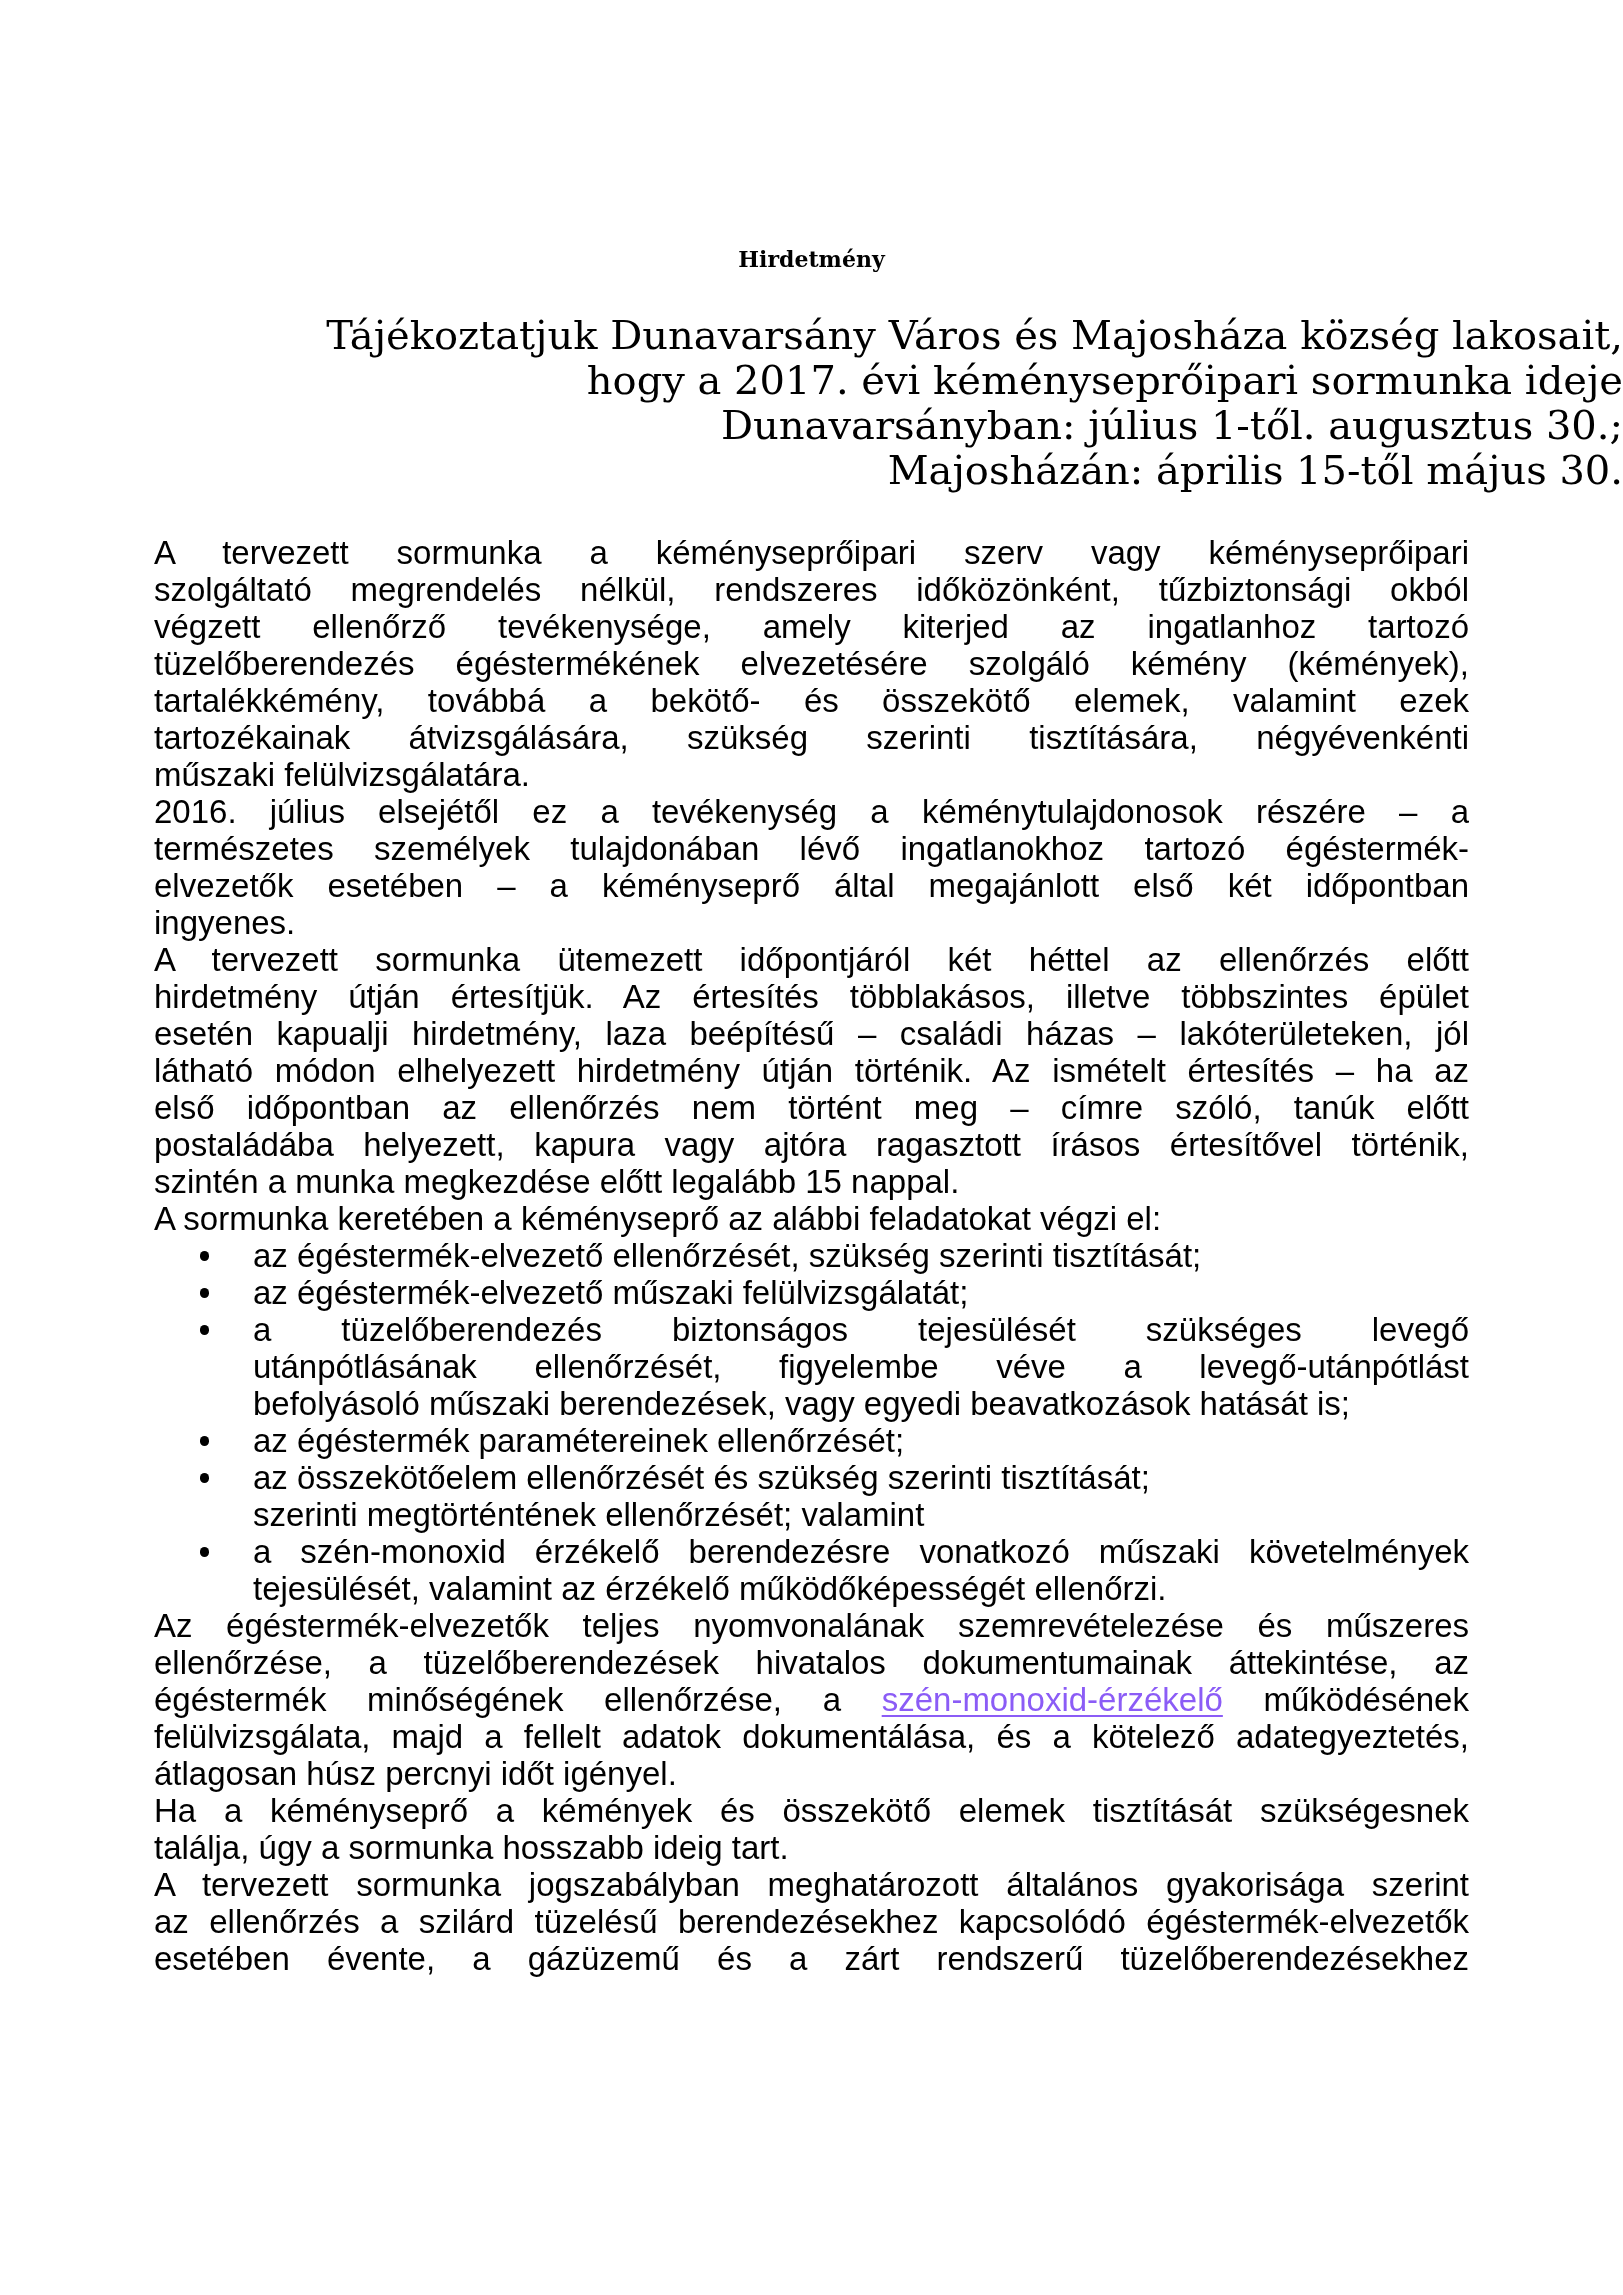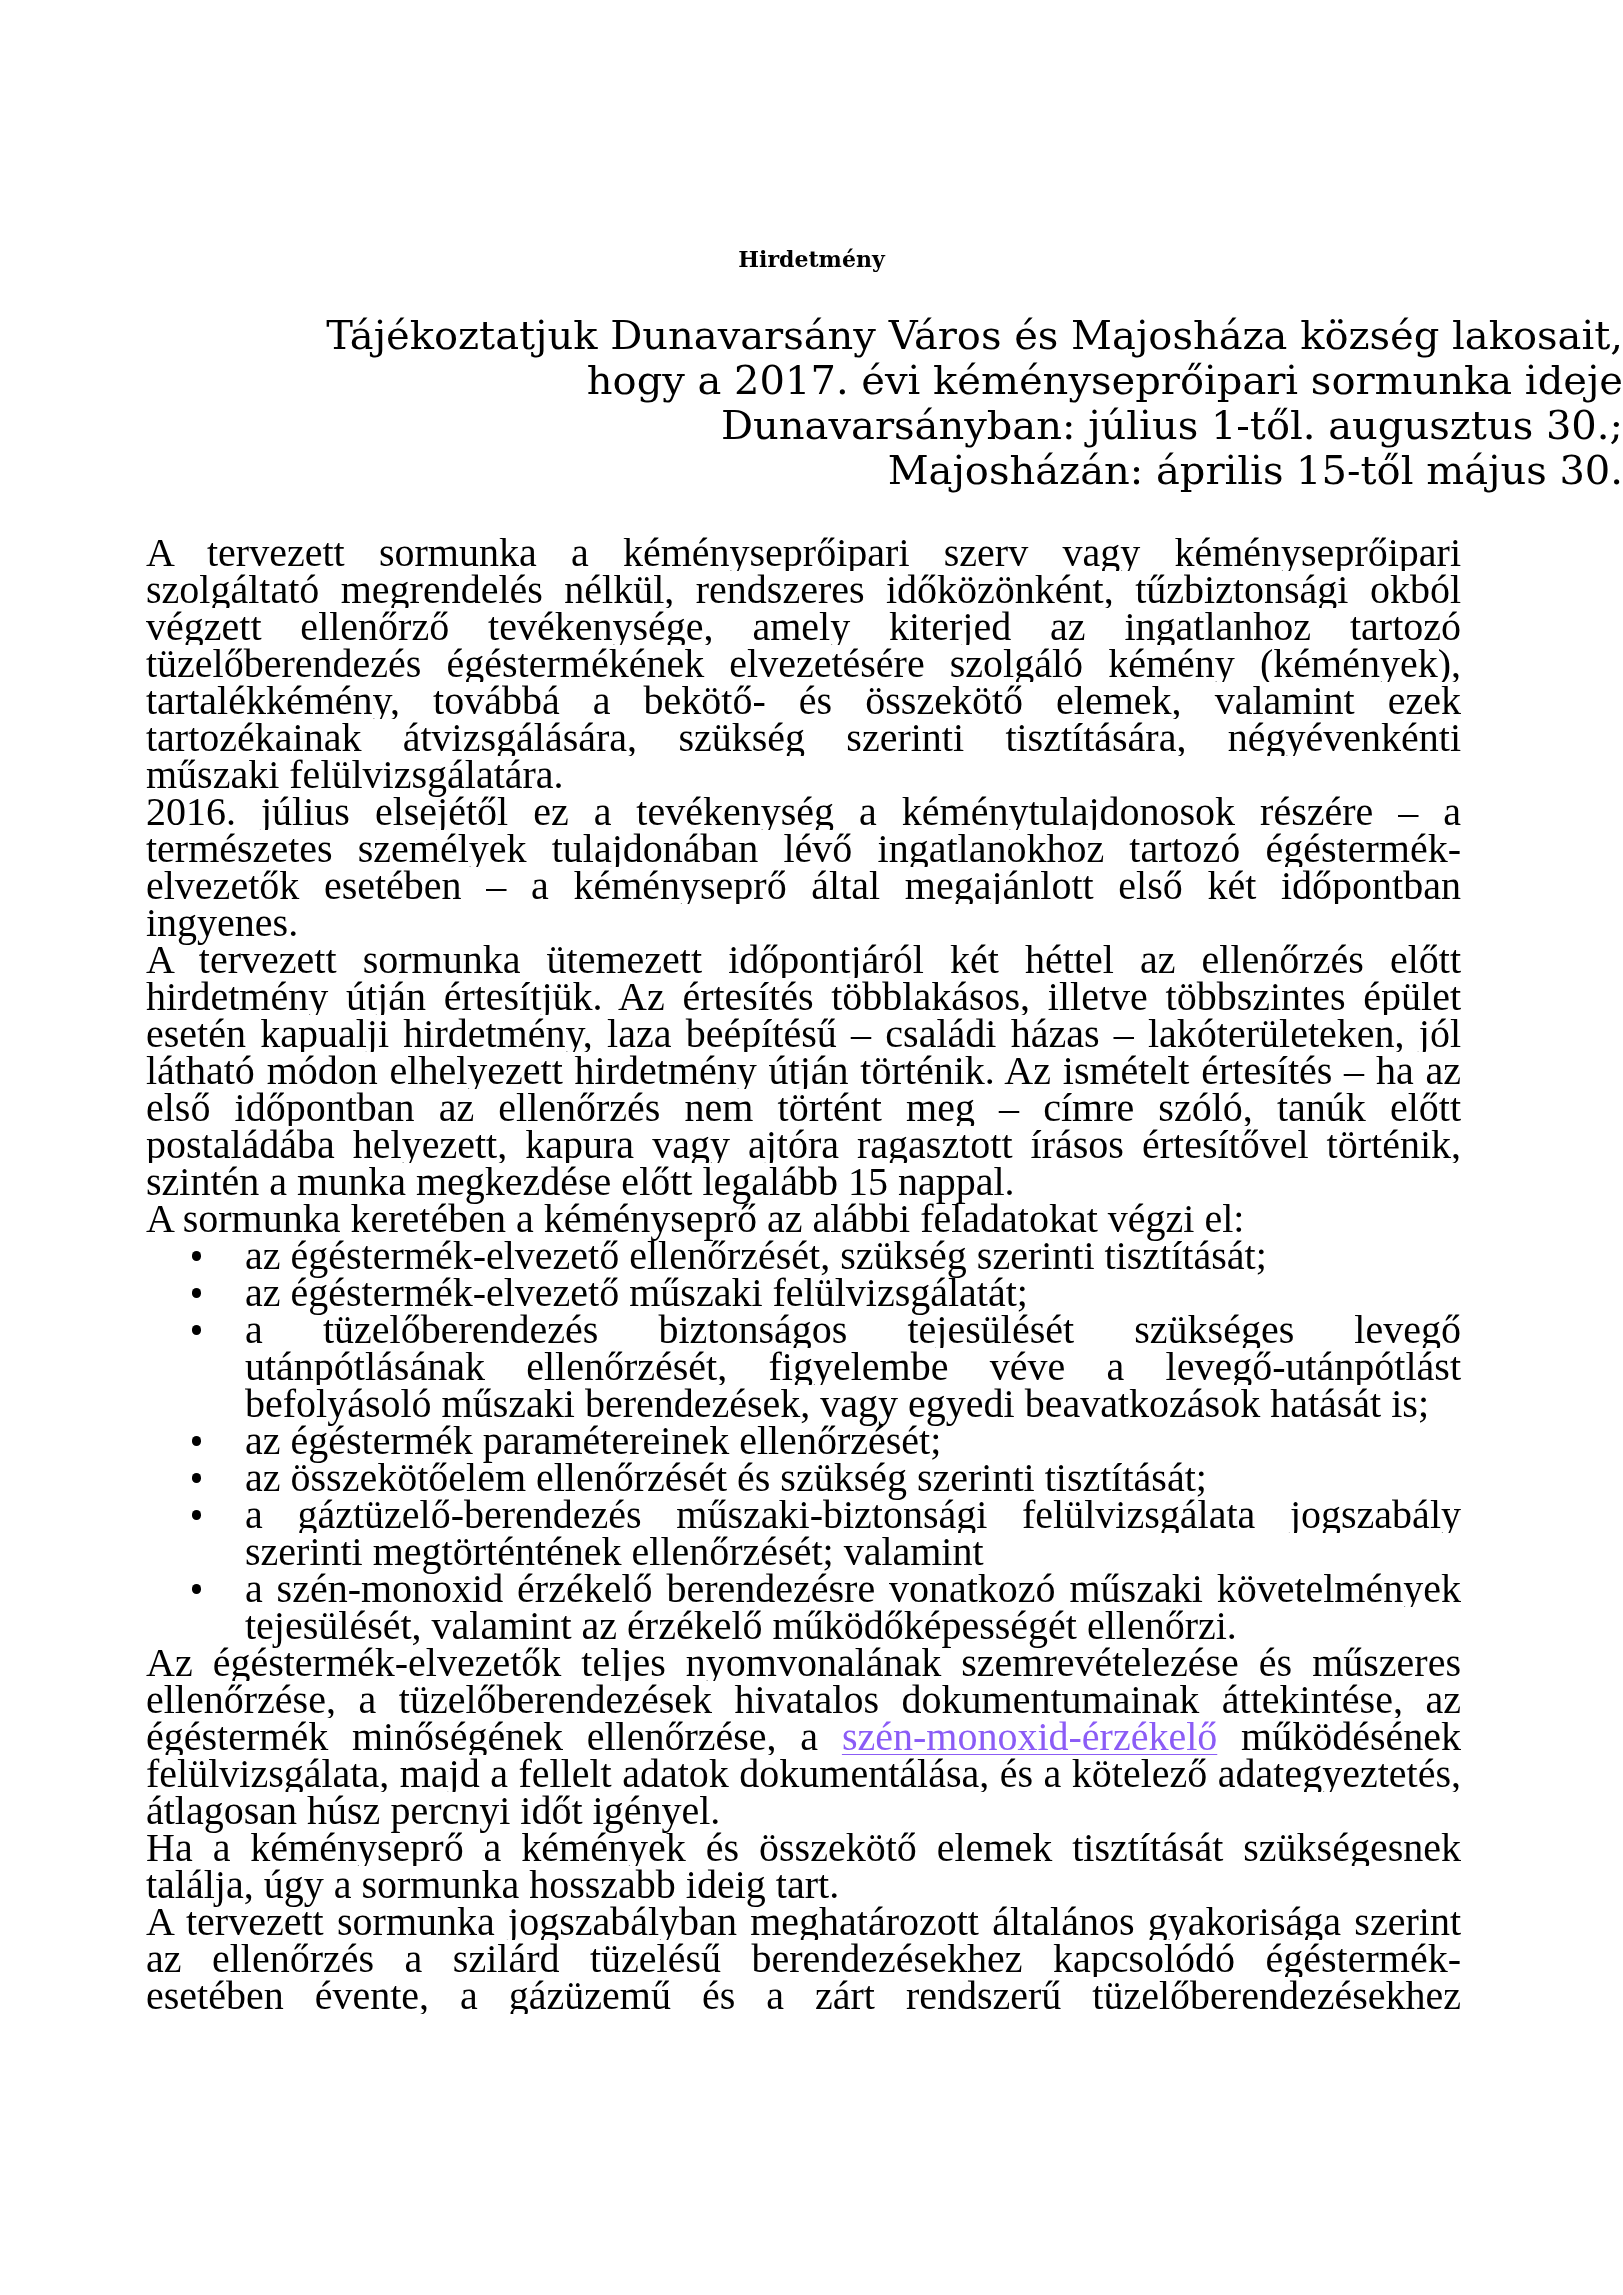--- a/index.html
+++ b/index.html
@@ -8,22 +8,22 @@
   .doc-title {
     position: absolute; left: 0; width: 1623px; top: 241px; text-align: center;
     font-family: "DejaVu Serif", serif; font-weight: bold; font-size: 22px; line-height: 37px;
   }
   .headline {
     position: absolute; left: 0; width: 1623px; top: 313px; text-align: right;
     font-family: "DejaVu Serif", serif; font-weight: normal; font-size: 40px; line-height: 45px;
   }
   .headline .hl-line { display: block; white-space: nowrap; }
   .body {
-    position: absolute; left: 146px; width: 1315px; top: 534px;
-    font-family: Liberation Serif, serif; font-size: 40px; line-height: 37px;
+    position: absolute; left: 154px; width: 1315px; top: 534px;
+    font-family: Liberation Sans, sans-serif; font-size: 33px; line-height: 37px;
   }
   .ln { display: block; white-space: nowrap; height: 37px; }
   .ln.j { text-align: justify; text-align-last: justify; white-space: normal; overflow: hidden; }
   .bullet-line { position: relative; padding-left: 99px; }
   .bullet-cont { padding-left: 99px; }
   .bullet-dot {
     position: absolute; left: 46px; top: 14.4px; width: 9.2px; height: 9.2px; border-radius: 50%; background: #000000;
   }
   a.link { color: #8b5cf6; text-decoration: underline; text-decoration-thickness: 2px; text-underline-offset: 3.9px; }
 </style>
@@ -87,24 +87,20 @@
         <span class="ln j bullet-cont">utánpótlásának ellenőrzését, figyelembe véve a levegő-utánpótlást</span>
         <span class="ln bullet-cont">befolyásoló műszaki berendezések, vagy egyedi beavatkozások hatását is;</span>
       </div>
       <div>
         <span class="ln bullet-line"><span class="bullet-dot"></span><span>az égéstermék paramétereinek ellenőrzését;</span></span>
       </div>
       <div>
         <span class="ln bullet-line"><span class="bullet-dot"></span><span>az összekötőelem ellenőrzését és szükség szerinti tisztítását;</span></span>
       </div>
       <div>
-        <div class="bullet-line">
-            <span class="bullet-dot"></span>
-            <span class="ln j">a gáztüzelő-berendezés műszaki-biztonsági felülvizsgálata jogszabály</span>
-          </div>
         <span class="ln bullet-cont">szerinti megtörténtének ellenőrzését; valamint</span>
       </div>
       <div>
         <div class="bullet-line">
             <span class="bullet-dot"></span>
             <span class="ln j">a szén-monoxid érzékelő berendezésre vonatkozó műszaki követelmények</span>
           </div>
         <span class="ln bullet-cont">tejesülését, valamint az érzékelő működőképességét ellenőrzi.</span>
       </div>
     </div>

